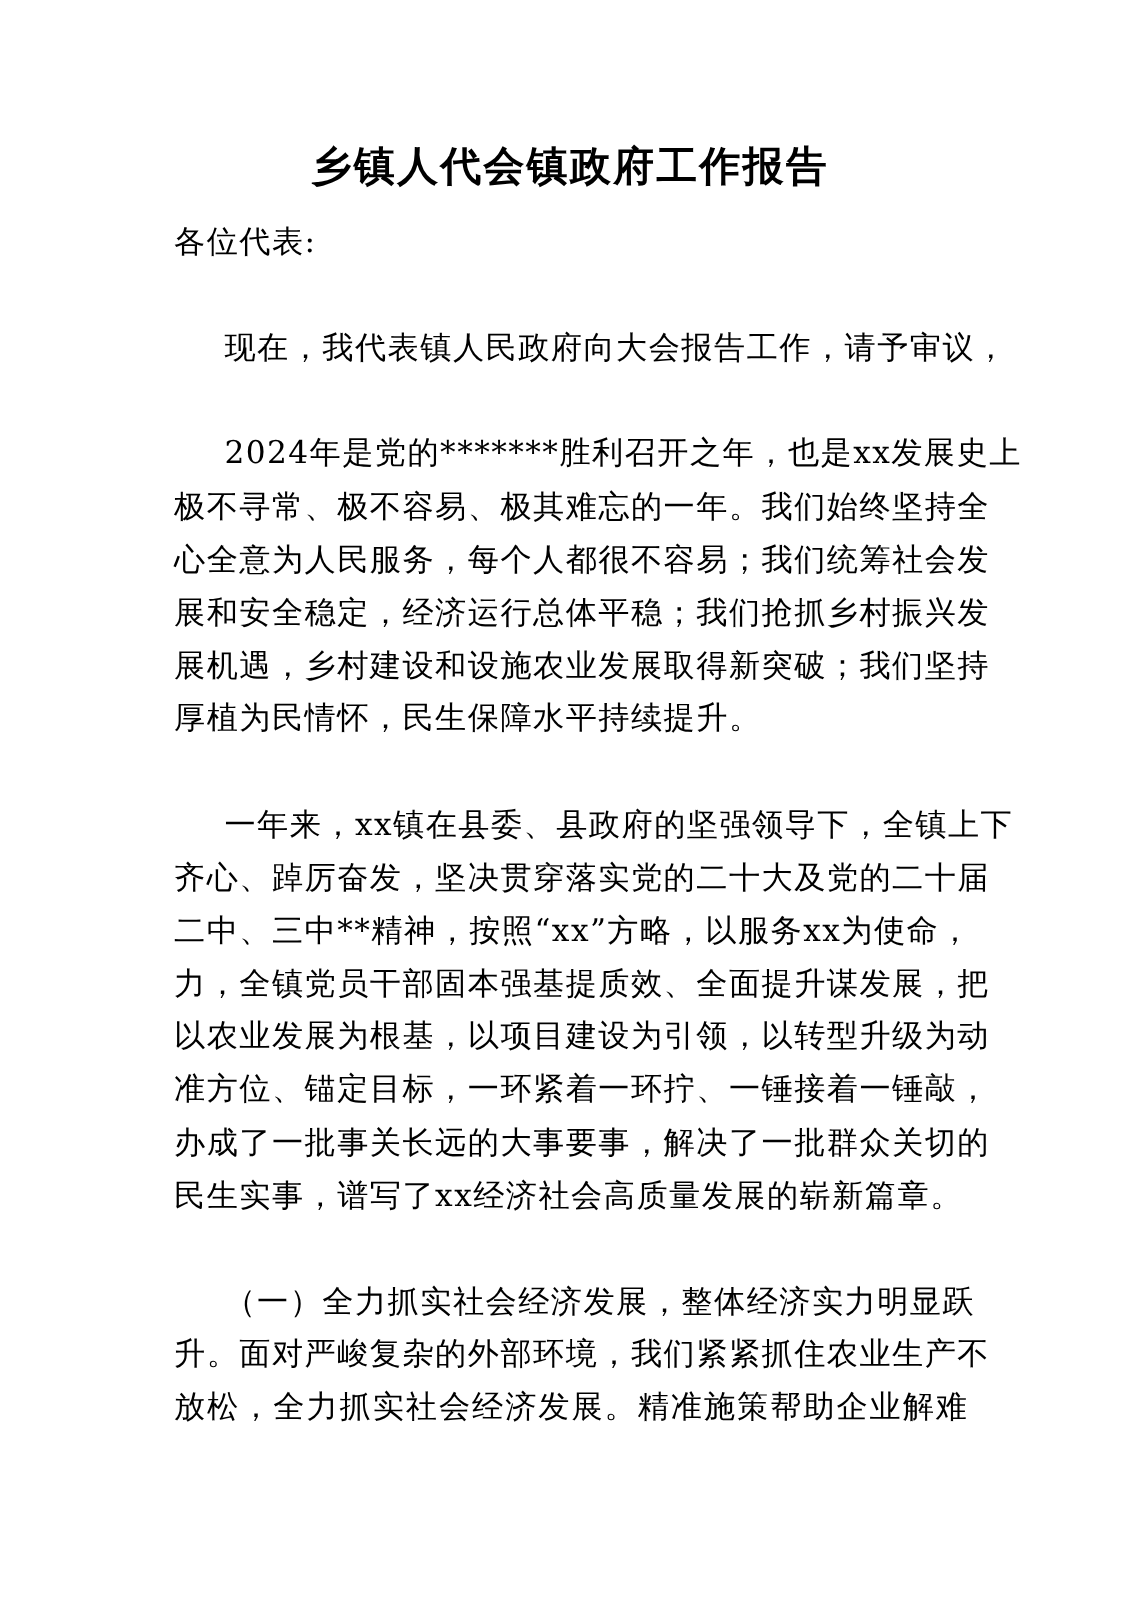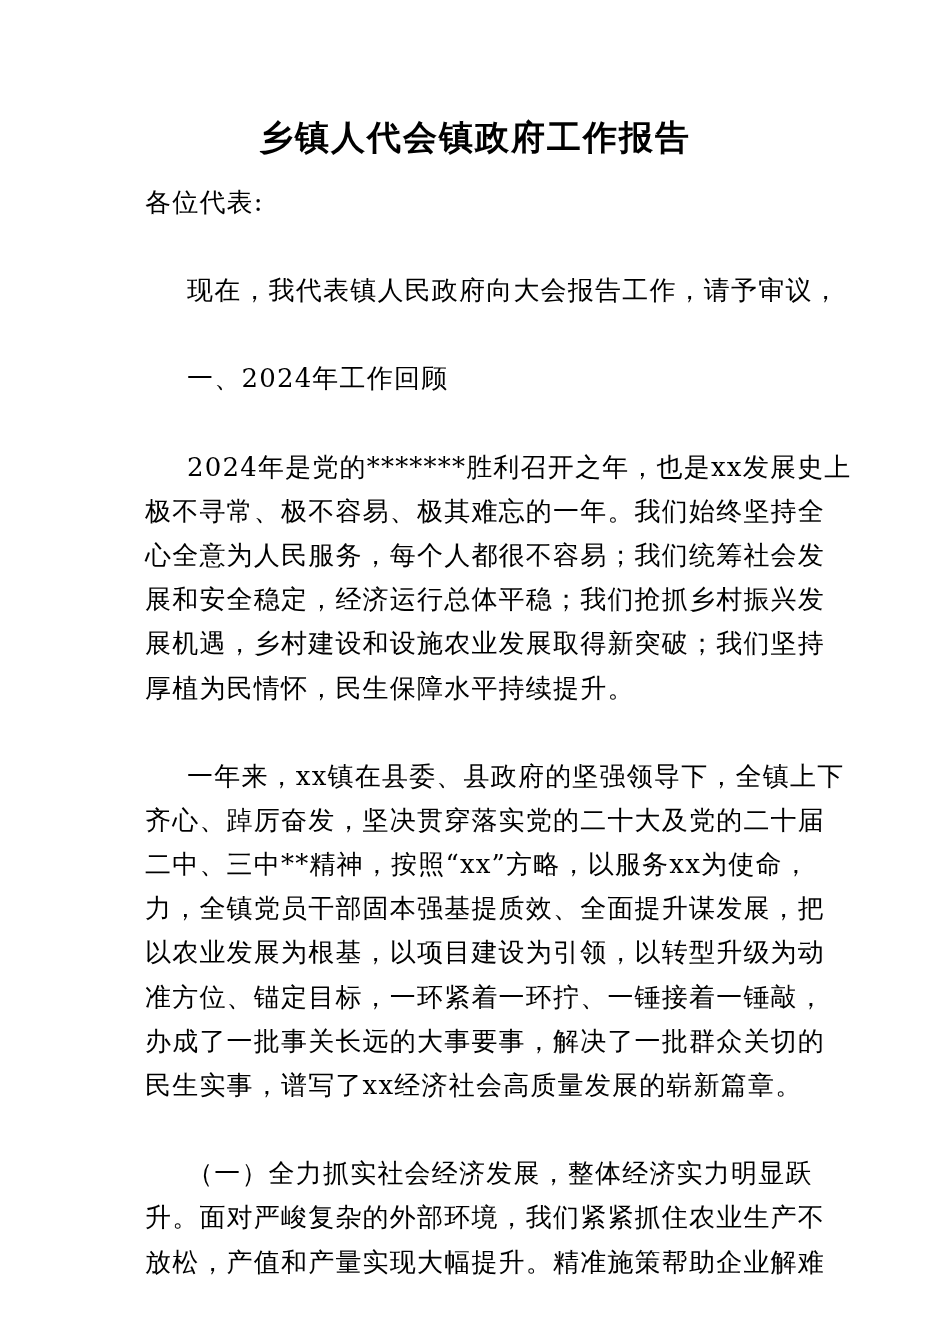--- a/index.html
+++ b/index.html
@@ -22,21 +22,21 @@
       width: 950px;
       height: 1344px;
       background: #ffffff;
     }
     .title {
       position: absolute;
       left: 0;
       top: 116px;
       width: 950px;
       text-align: center;
-      font-family: Liberation Mono, monospace;
+      font-family: Liberation Serif, serif;
       font-weight: bold;
       font-size: 34px;
       line-height: 48px;
       letter-spacing: 2px;
     }
     .body {
       position: absolute;
       left: 145px;
       top: 180px;
       width: 662px;
@@ -64,23 +64,20 @@
 <div class="page">
   <div class="title">乡镇人代会镇政府工作报告</div>
 
   <div class="body">
     <span class="line">各位代表:</span>
 
     <div>
       <span class="line indent justify">现在，我代表镇人民政府向大会报告工作，请予审议，</span>
     </div>
 
-    <div>
-      <span class="line indent">一、2024年工作回顾</span>
-    </div>
 
     <div>
       <span class="line indent justify">2024年是党的*******胜利召开之年，也是xx发展史上</span>
       <span class="line justify">极不寻常、极不容易、极其难忘的一年。我们始终坚持全</span>
       <span class="line justify">心全意为人民服务，每个人都很不容易；我们统筹社会发</span>
       <span class="line justify">展和安全稳定，经济运行总体平稳；我们抢抓乡村振兴发</span>
       <span class="line justify">展机遇，乡村建设和设施农业发展取得新突破；我们坚持</span>
       <span class="line">厚植为民情怀，民生保障水平持续提升。</span>
     </div>
 
@@ -91,16 +88,16 @@
       <span class="line justify">力，全镇党员干部固本强基提质效、全面提升谋发展，把</span>
       <span class="line justify">以农业发展为根基，以项目建设为引领，以转型升级为动</span>
       <span class="line justify">准方位、锚定目标，一环紧着一环拧、一锤接着一锤敲，</span>
       <span class="line justify">办成了一批事关长远的大事要事，解决了一批群众关切的</span>
       <span class="line">民生实事，谱写了xx经济社会高质量发展的崭新篇章。</span>
     </div>
 
     <div>
       <span class="line indent justify">（一）全力抓实社会经济发展，整体经济实力明显跃</span>
       <span class="line justify">升。面对严峻复杂的外部环境，我们紧紧抓住农业生产不</span>
-      <span class="line justify">放松，产值和产量实现大幅提升。精准施策帮助企业解难</span>
+      <span class="line justify">放松，全力抓实社会经济发展。精准施策帮助企业解难</span>
     </div>
   </div>
 </div>
 
 </body></html>

